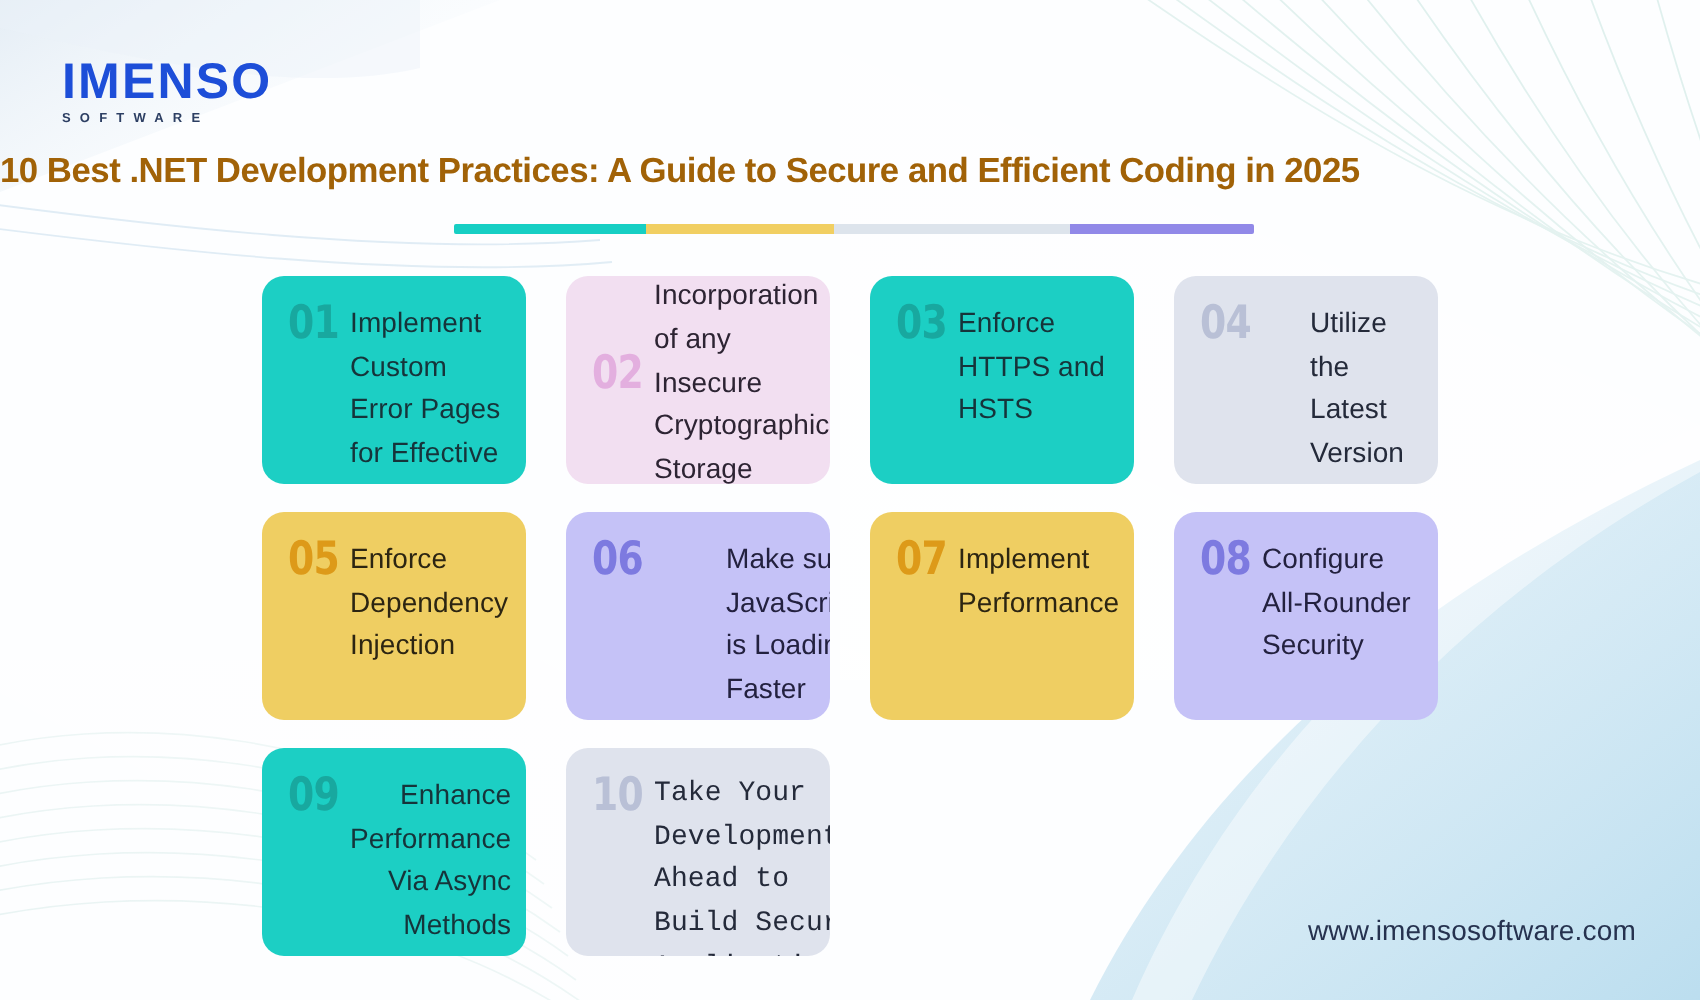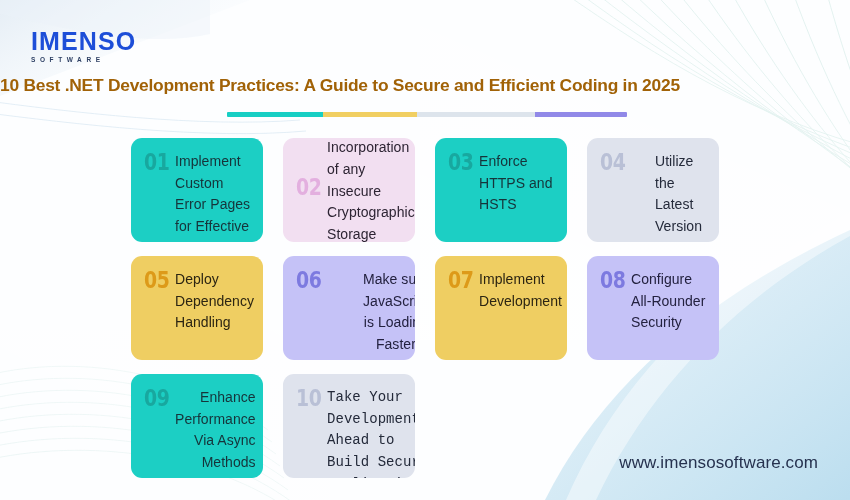--- a/index.html
+++ b/index.html
@@ -121,21 +121,21 @@
     line-height: 1.55;
     font-weight: 400;
     letter-spacing: 0.04px;
   }
 
   
   .site-url {
     position: absolute;
     right: 32px;
     bottom: 27px;
-    font-size: 17px;
+    font-size: 14px;
     font-weight: 400;
     color: #26324f;
     letter-spacing: 0.1px;
     z-index: 6;
   }
 </style>
 </head>
 <body>
 
 <div id="poster">
@@ -230,29 +230,29 @@
       <div class="card" style="background: rgb(28, 207, 196);">
         <div class="card-num" style="color: rgb(24, 168, 159);">03</div>
         <div class="card-text" style="color: rgb(22, 52, 58);">Enforce HTTPS and HSTS</div>
       </div>
       <div class="card" style="background: rgb(223, 227, 237); gap: 24px;">
         <div class="card-num" style="color: rgb(185, 192, 214);">04</div>
         <div class="card-text" style="color: rgb(36, 42, 58);">Utilize the Latest Version of .NET</div>
       </div>
       <div class="card" style="background: rgb(239, 206, 98);">
         <div class="card-num" style="color: rgb(221, 154, 25);">05</div>
-        <div class="card-text" style="color: rgb(44, 37, 18);">Deploy Dependency Handling</div>
-      </div>
-      <div class="card" style="background: rgb(197, 194, 247); text-align: center;">
+        <div class="card-text" style="color: rgb(44, 37, 18);">Enforce Dependency Injection</div>
+      </div>
+      <div class="card" style="background: rgb(197, 194, 247);">
         <div class="card-num" style="color: rgb(125, 122, 224);">06</div>
         <div class="card-text" style="color: rgb(35, 33, 63); margin-left: 36px;">Make sure JavaScript is Loading Faster</div>
       </div>
       <div class="card" style="background: rgb(239, 206, 98);">
         <div class="card-num" style="color: rgb(221, 154, 25);">07</div>
-        <div class="card-text" style="color: rgb(44, 37, 18);">Implement Development</div>
+        <div class="card-text" style="color: rgb(44, 37, 18);">Implement Performance</div>
       </div>
       <div class="card" style="background: rgb(197, 194, 247);">
         <div class="card-num" style="color: rgb(125, 122, 224);">08</div>
         <div class="card-text" style="color: rgb(35, 33, 63);">Configure All-Rounder Security</div>
       </div>
       <div class="card" style="background: rgb(28, 207, 196); text-align: right;">
         <div class="card-num" style="color: rgb(24, 168, 159);">09</div>
         <div class="card-text" style="color: rgb(22, 52, 58);">Enhance Performance Via Async Methods</div>
       </div>
       <div class="card" style="background: rgb(223, 227, 237); justify-content: space-between;">

